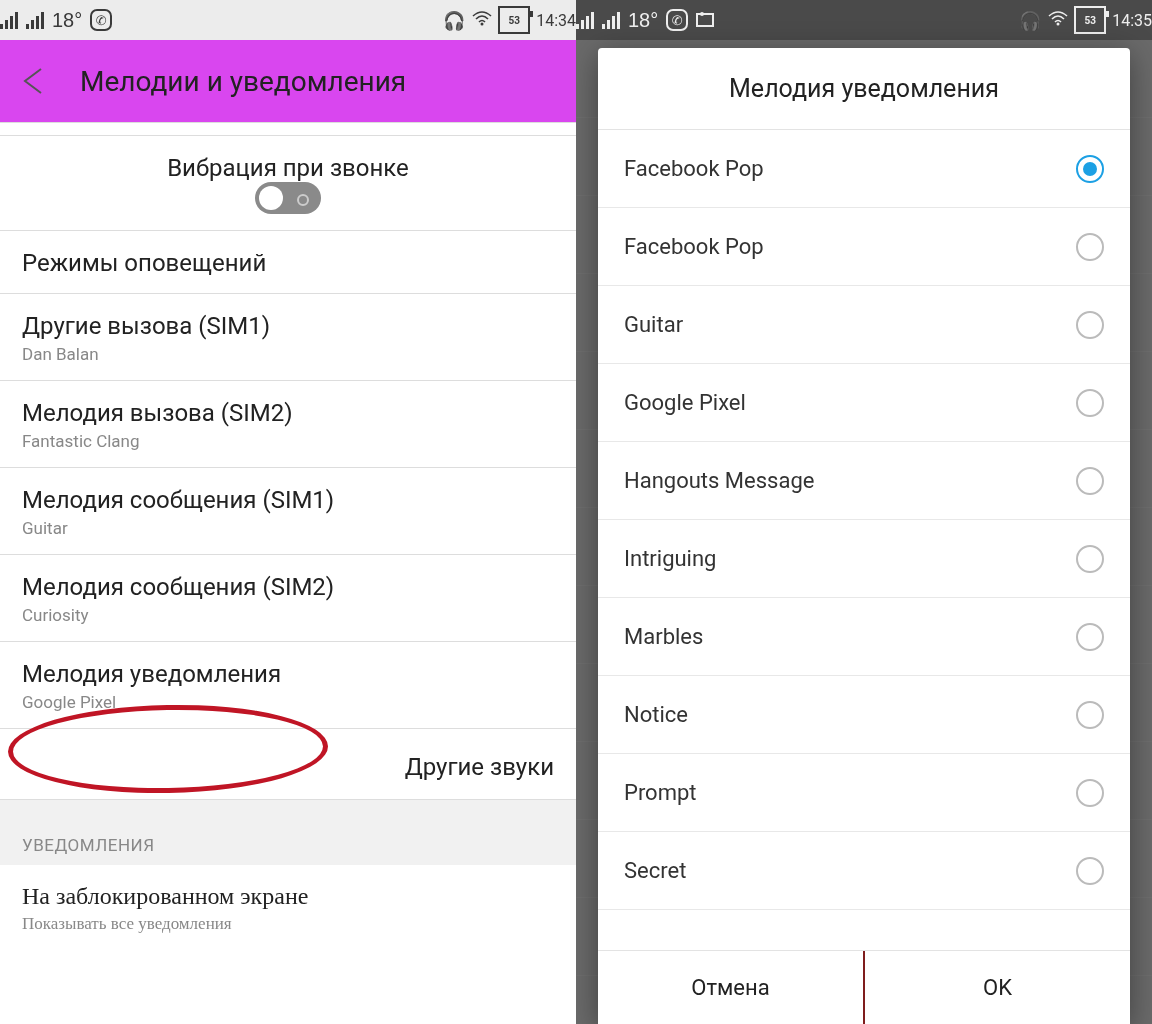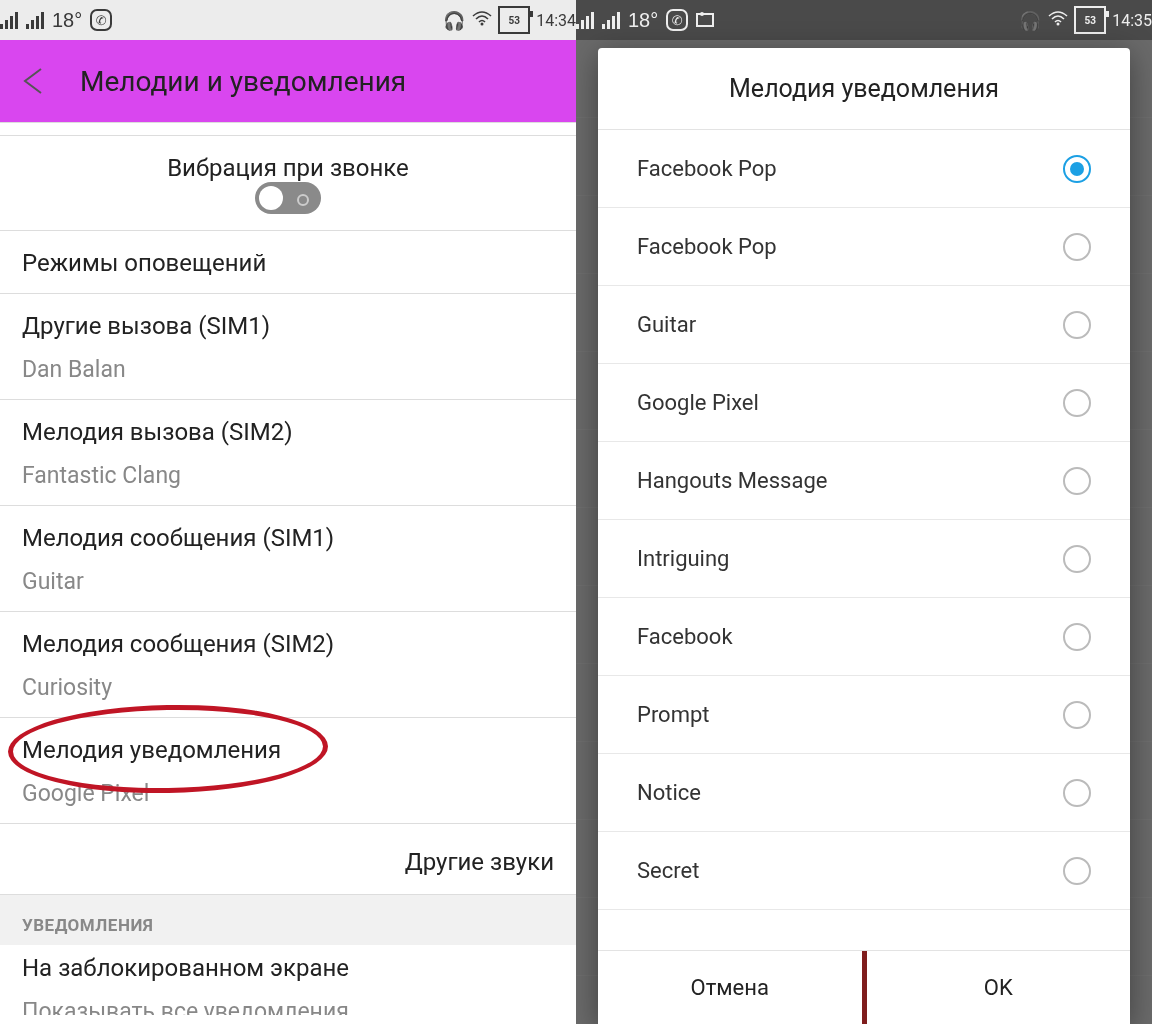--- a/index.html
+++ b/index.html
@@ -72,39 +72,38 @@
   .row {
     border-bottom: 1px solid #ddd;
     padding: 18px 22px 16px;
     display:flex;
     flex-direction:column;
     justify-content:center;
     min-height: 60px;
   }
   .row.first-partial { border-top: 1px solid #ddd; padding-top:6px; min-height:auto;}
   .row-title { font-size: 24px; color:#222; }
-  .row-sub   { font-size: 23px; color:#888; margin-top:16px; }
+  .row-sub   { font-size: 17px; color:#888; margin-top:4px; }
   .row.with-toggle { flex-direction:column; align-items:center; justify-content:space-between;}
   .toggle {
     width: 66px; height: 32px; border-radius:16px; background:#8a8a8a; position:relative;
   }
   .toggle::after{
     content:""; position:absolute; left:4px; top:4px; width:24px; height:24px; background:#fff; border-radius:50%;
   }
   .toggle::before{
     content:""; position:absolute; right:12px; top:12px; width:8px; height:8px; border:2px solid #ccc; border-radius:50%;
   }
 
   .section-header {
     background:#f1f1f1;
-    padding: 20px 22px 10px;
+    padding: 35px 22px 10px;
     font-size:17px;
     color:#888;
     letter-spacing:0.5px;
-    font-weight:bold;
   }
 
   .circle-annot {
     position:absolute;
     border:5px solid #c01525;
     border-radius:50%;
     pointer-events:none;
     left: 8px;
     width: 320px;
     height: 88px;
@@ -128,49 +127,49 @@
   .dialog-title {
     text-align:center;
     font-size:25px;
     color:#222;
     padding: 26px 10px 26px;
     border-bottom: 1px solid #e3e3e3;
   }
   .dialog-list { flex:1; overflow:hidden; }
   .dl-row {
     display:flex; align-items:center; justify-content:space-between;
-    padding: 0 39px;
+    padding: 0 26px;
     height: 78px;
     border-bottom:1px solid #e8e8e8;
     font-size:22px;
     color:#333;
   }
   .radio { width:28px; height:28px; border:2px solid #bbb; border-radius:50%; position:relative; flex-shrink:0;}
   .radio.selected { border-color:#1ca0e4; }
   .radio.selected::after{
     content:""; position:absolute; left:5px; top:5px; width:14px; height:14px; background:#1ca0e4; border-radius:50%;
   }
   .dialog-buttons {
     display:flex;
     height: 74px;
     border-top:1px solid #e3e3e3;
   }
   .dialog-buttons > div {
     flex:1; display:flex; align-items:center; justify-content:center;
     font-size:22px; color:#222;
   }
-  .dialog-buttons > div:first-child { border-right:5px solid #7f1d1d; }
+  .dialog-buttons > div:first-child { border-right:2px solid #7f1d1d; }
 
   
   .bg-rows {
     position:absolute; left:0; right:0; top:40px; bottom:0;
   }
   .bg-rows .bgrow { height: 78px; border-bottom:1px solid #8f8f8f22; }
 
-  .partial-cut { max-height:40px; overflow:hidden; padding-bottom:0;}
+  .partial-cut { max-height:40px; overflow:hidden; padding-bottom:0;font-family:Liberation Serif, serif;}
   .partial-cut .row-sub{ color:#888; }
 </style>
 </head>
 <body>
 
 <div class="screen">
   <div class="status-bar">
     <div class="status-left">
       <span class="signal-bars">
           <span></span>
@@ -333,29 +332,29 @@
         </div>
         <div class="dl-row">
           <span>Hangouts Message</span>
           <span class="radio"></span>
         </div>
         <div class="dl-row">
           <span>Intriguing</span>
           <span class="radio"></span>
         </div>
         <div class="dl-row">
-          <span>Facebook</span>
+          <span>Marbles</span>
+          <span class="radio"></span>
+        </div>
+        <div class="dl-row">
+          <span>Notice</span>
           <span class="radio"></span>
         </div>
         <div class="dl-row">
           <span>Prompt</span>
-          <span class="radio"></span>
-        </div>
-        <div class="dl-row">
-          <span>Notice</span>
           <span class="radio"></span>
         </div>
         <div class="dl-row">
           <span>Secret</span>
           <span class="radio"></span>
         </div>
       </div>
     <div class="dialog-buttons">
       <div>Отмена</div>
       <div>OK</div>

